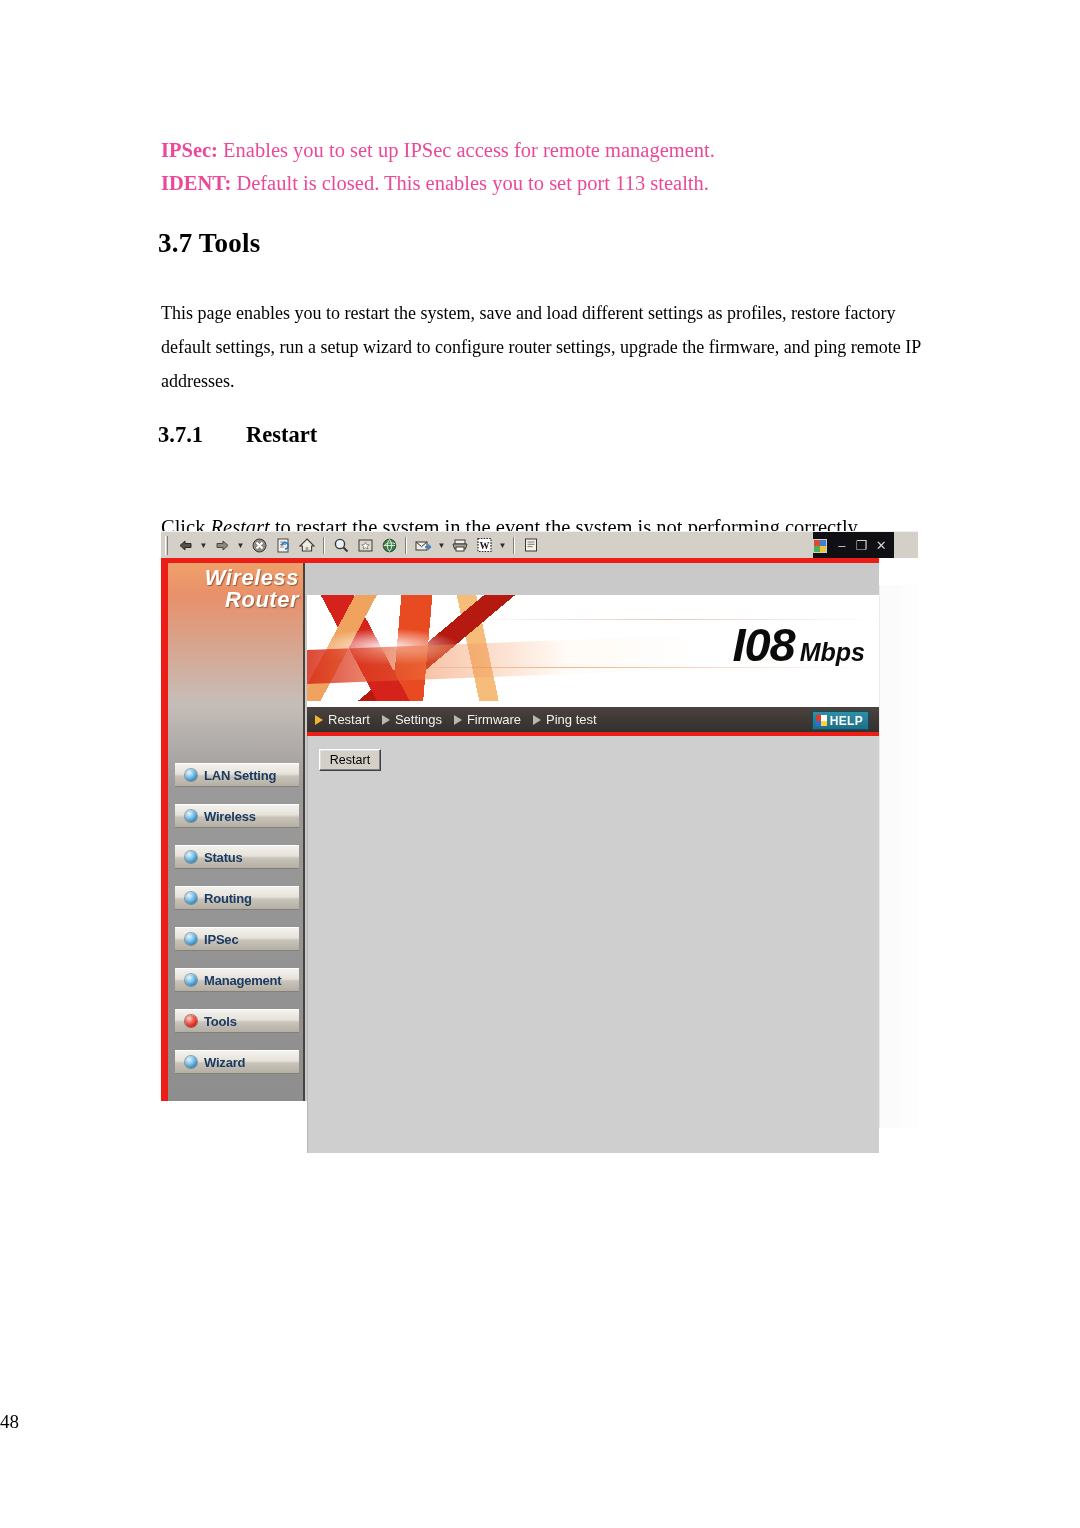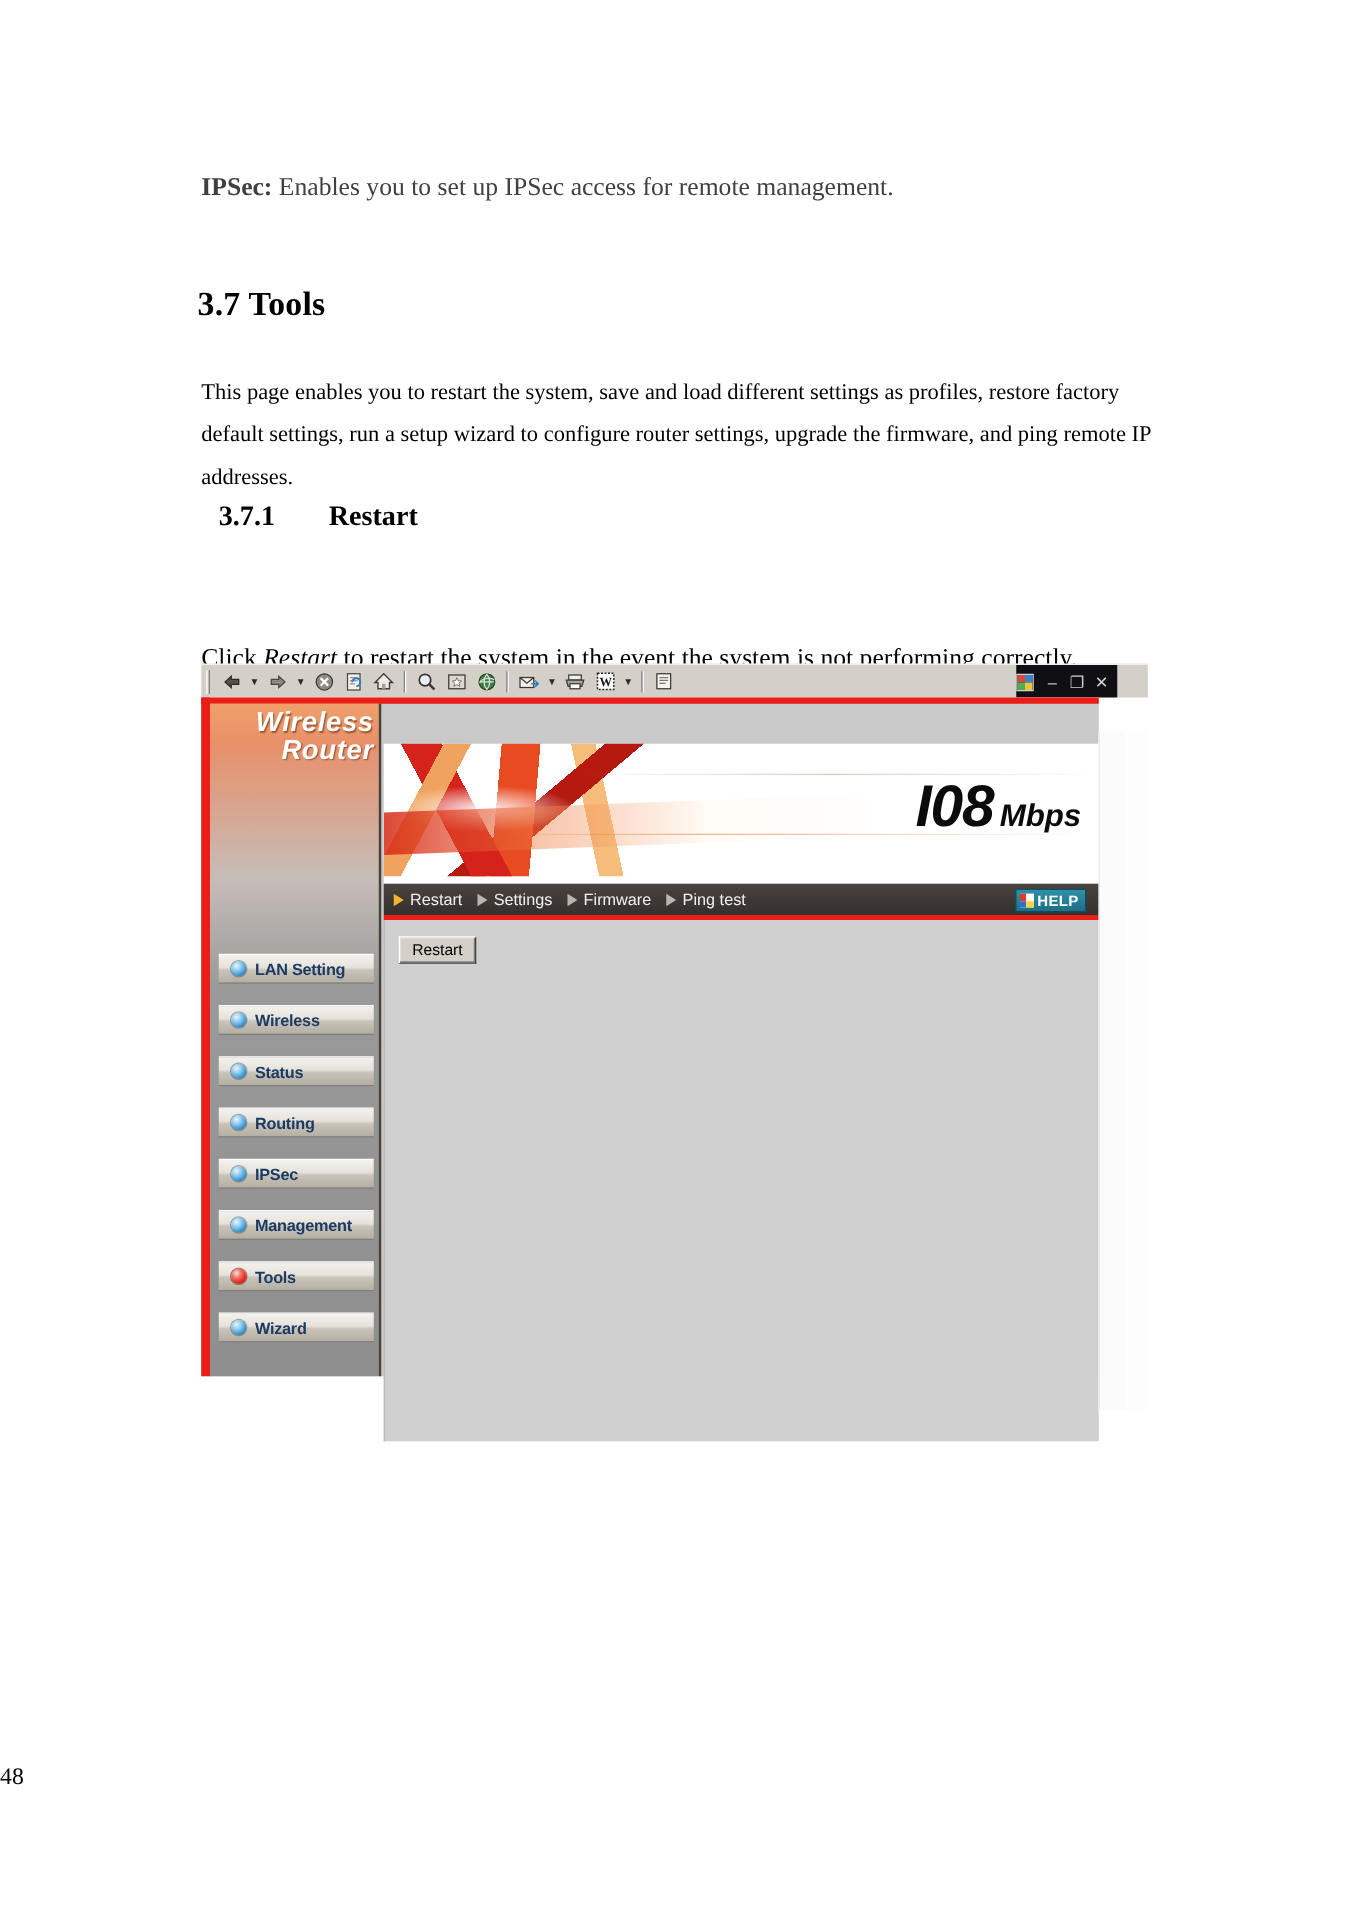--- a/index.html
+++ b/index.html
@@ -16,21 +16,21 @@
 
   .page { position: relative; width: 1080px; height: 1528px; }
 
   
   .doc-text {
     position: absolute;
     left: 161px;
     width: 762px;
     font-size: 20.5px;
     line-height: 33px;
-    color: #404040;
+    color: #ec4899;
   }
   .intro-line { white-space: nowrap; }
   .intro-line b { font-weight: bold; }
 
   .h2 {
     position: absolute;
     left: 158px;
     font-size: 27px;
     font-weight: bold;
     letter-spacing: .2px;
@@ -287,27 +287,28 @@
     background: #fbfbfb; border-left: 1px solid #ebebeb;
   }
 </style>
 </head>
 <body>
 
 <div class="page">
 
   <div class="doc-text" style="top:134px;">
     <div class="intro-line"><b>IPSec:</b><span> Enables you to set up IPSec access for remote management.</span></div>
+    <div class="intro-line"><b>IDENT:</b><span> Default is closed.    This enables you to set port 113 stealth.</span></div>
   </div>
 
   <div class="h2" style="top:228px;">3.7 Tools</div>
 
   <div class="body-par" style="top:296px;">This page enables you to restart the system, save and load different settings as profiles, restore factory default settings, run a setup wizard to configure router settings, upgrade the firmware, and ping remote IP addresses.</div>
 
-  <div class="h3" style="top:400px;margin-left:17px;">
+  <div class="h3" style="top:422px;">
     <span class="num">3.7.1</span><span>Restart</span>
   </div>
 
   <div class="click-line" style="top:516px;">
     <span>Click </span><i>Restart</i><span> to restart the system in the event the system is not performing correctly.</span>
   </div>
 
   <div class="shot">
 
     <div class="ie-toolbar">

